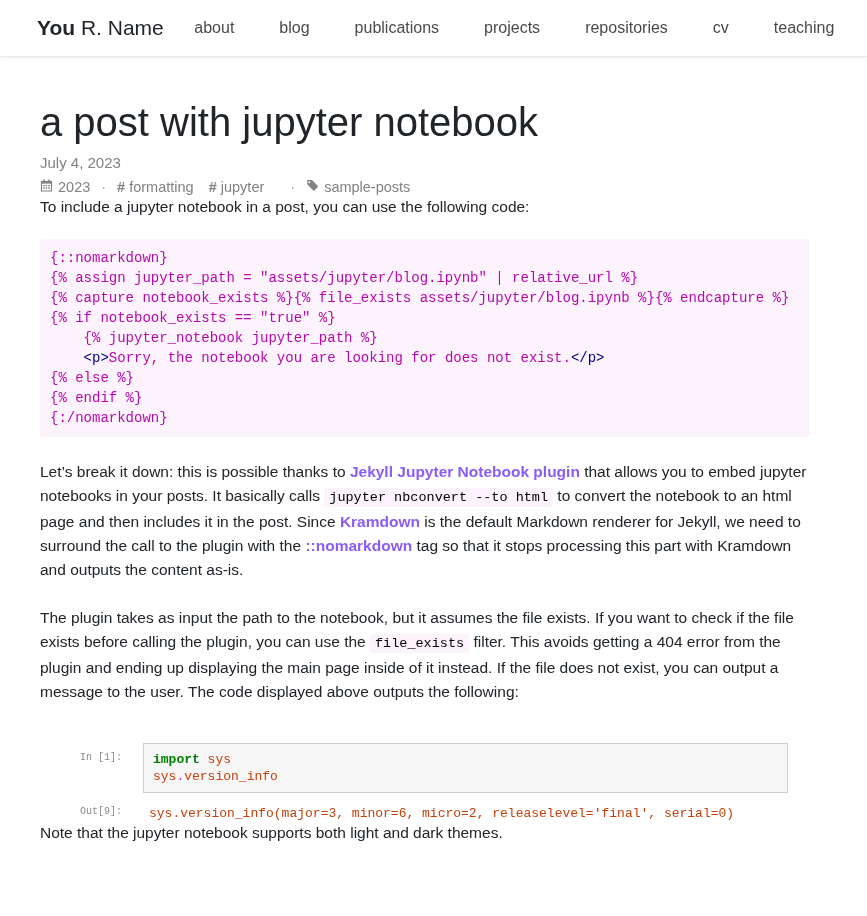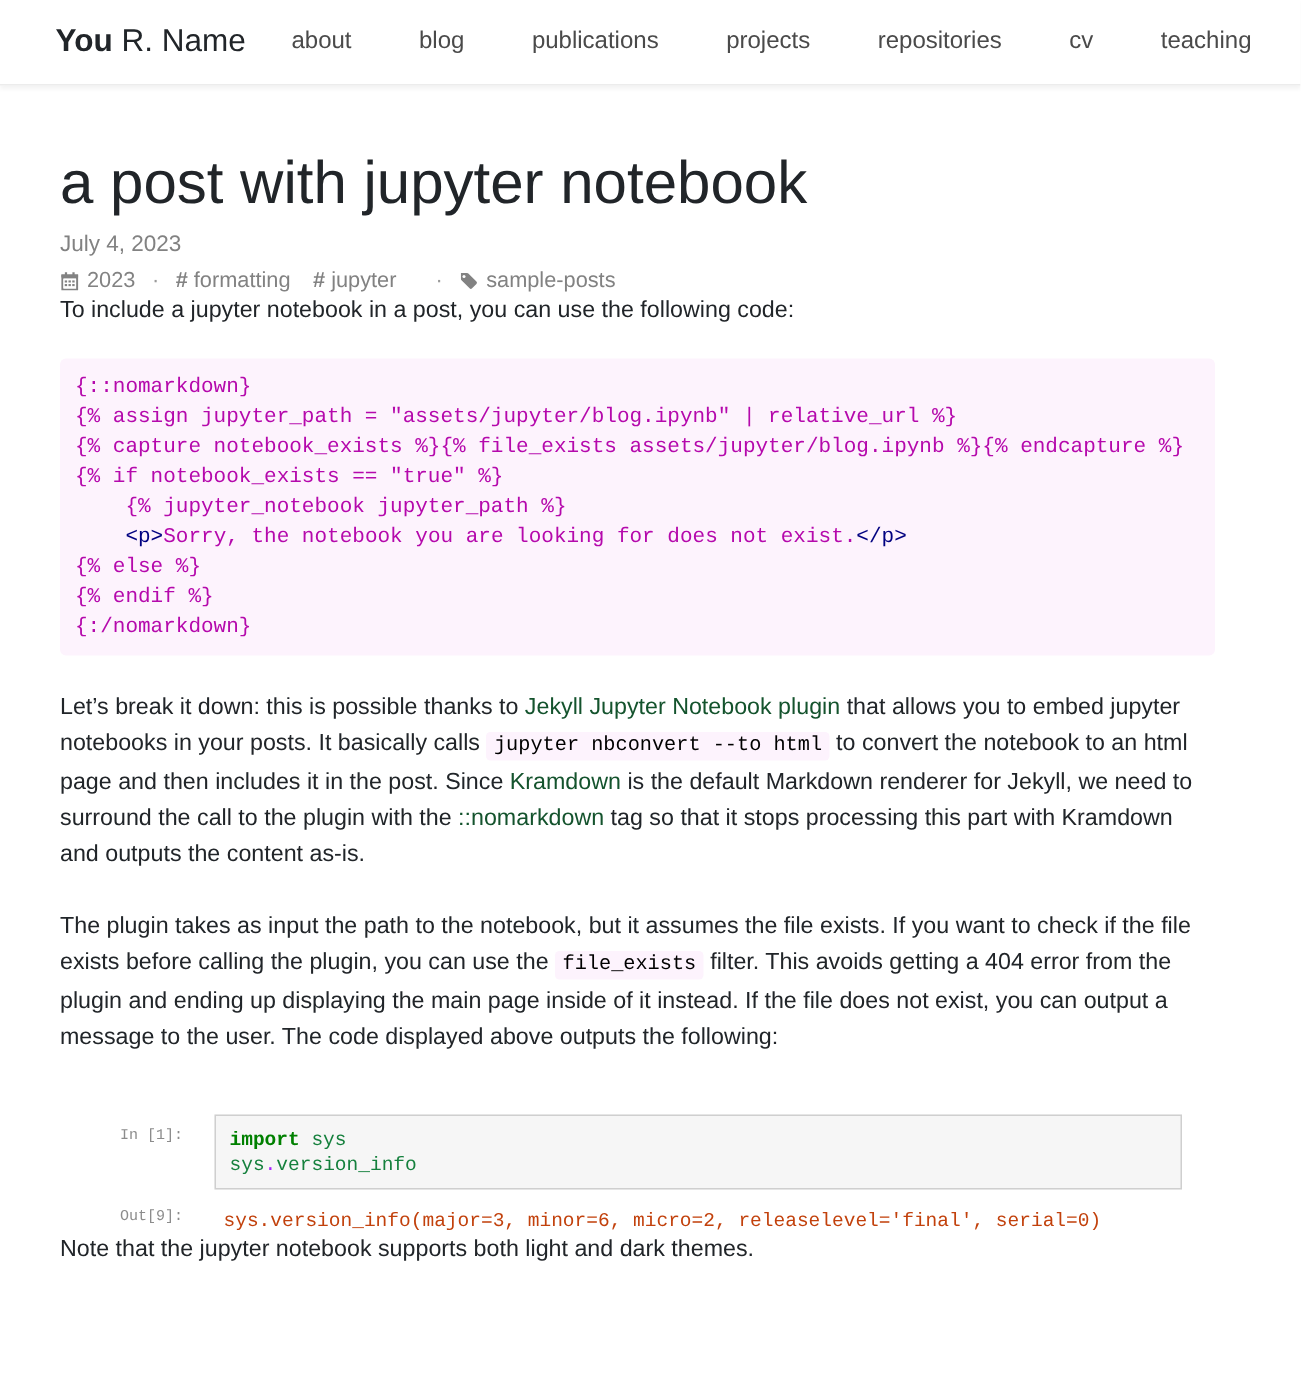--- a/index.html
+++ b/index.html
@@ -36,35 +36,35 @@
 
   
   .container { width:770px; margin-left:40px; padding-top:42px; }
 
   .post-title {
     margin:0; font-size:40px; line-height:1.15; font-weight:400; color:#212529;
   }
   .post-date { margin-top:9px; font-size:15px; color:#828282; }
   .post-meta {
     margin-top:8px; font-size:14.5px; color:#828282;
-    display:flex; align-items:center; flex-wrap:nowrap;
+    display:flex; align-items:flex-start; flex-wrap:nowrap;
   }
   .post-meta a { color:#828282; text-decoration:none; }
   .meta-ico { margin-right:5px; display:inline-block; line-height:0; }
   .meta-ico svg { fill:#828282; }
   .meta-dot { margin:0 11px; color:#9a9a9a; }
   .meta-cat { margin-right:15px; display:inline-flex; align-items:center; }
   .hash { font-weight:700; margin-right:4px; font-size:14.5px; }
 
   p.body-text {
     font-size:15.5px; line-height:24px; margin:0; color:#212529; width:770px;
   }
   .p-gap { margin-top:41px; }
 
-  .ilink { color:#14532d; text-decoration:none; }
+  .ilink { color:#8b5cf6; text-decoration:none;font-weight:bold; }
   code.icode {
     font-family:"Liberation Mono", monospace;
     font-size:13.5px; color:#000000; background:#fdf3fd;
     padding:2px 5px; border-radius:3px; white-space:nowrap;
   }
 
   
   .code-block {
     margin:20px 0 23px 0;
     background:#fdf3fd; border-radius:4px;
@@ -85,21 +85,21 @@
     width:63px; flex:0 0 63px; padding-top:9px; white-space:pre;
   }
   .nb-inbox {
     flex:1; margin-right:22px;
     border:1px solid #cfcfcf; background:#f6f6f6;
     padding:7px 9px;
     font-family:"Liberation Mono", monospace; font-size:13px; line-height:17px;
   }
   .nb-code-line { white-space:pre; color:#111; }
   .tok-kw { color:#008000; font-weight:700; }
-  .tok-plain { color:#15803d; }
+  .tok-plain { color:#c2410c; }
   .tok-op { color:#aa22ff; }
   .nb-out { margin-top:13px; }
   .nb-out .nb-prompt { padding-top:0; }
   .nb-out-text {
     font-family:Liberation Mono, monospace; font-size:13px; color:#c2410c;
     padding-left:6px; white-space:pre;
   }
 
   .final-note { margin-top:43px; }
 </style>

